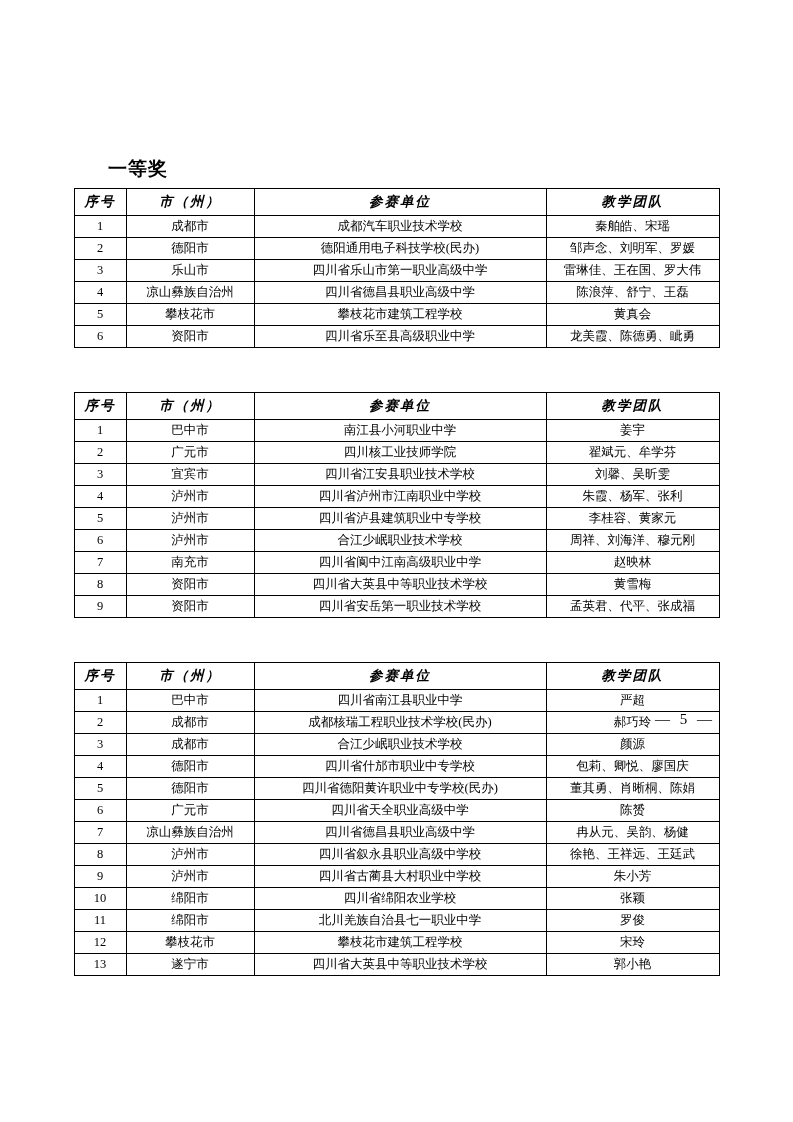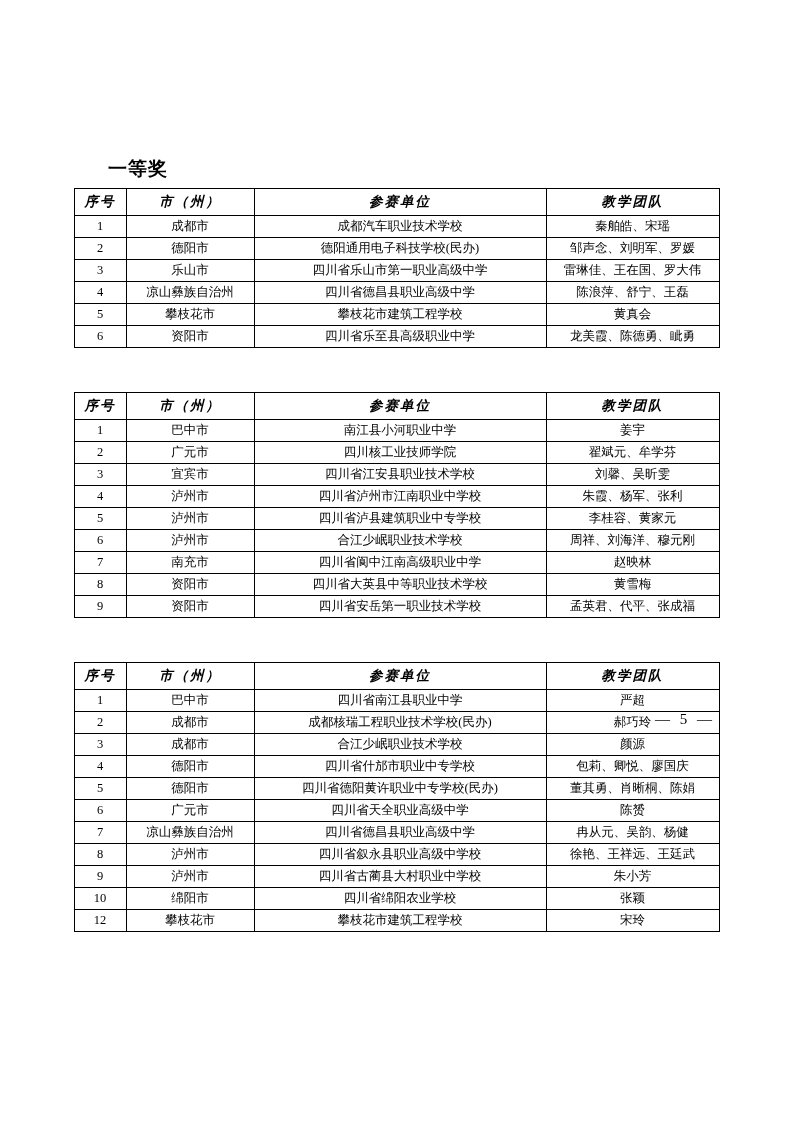--- a/index.html
+++ b/index.html
@@ -294,24 +294,36 @@
           <td>四川省古蔺县大村职业中学校</td>
           <td>朱小芳</td>
         </tr>
         <tr>
           <td>10</td>
           <td>绵阳市</td>
           <td>四川省绵阳农业学校</td>
           <td>张颖</td>
         </tr>
         <tr>
+          <td>11</td>
+          <td>绵阳市</td>
+          <td>北川羌族自治县七一职业中学</td>
+          <td>罗俊</td>
+        </tr>
+        <tr>
           <td>12</td>
           <td>攀枝花市</td>
           <td>攀枝花市建筑工程学校</td>
           <td>宋玲</td>
         </tr>
+        <tr>
+          <td>13</td>
+          <td>遂宁市</td>
+          <td>四川省大英县中等职业技术学校</td>
+          <td>郭小艳</td>
+        </tr>
       </tbody>
     </table>
   </div>
 
   <div class="footer">— 5 —</div>
 
 </div>
 
 </body></html>

